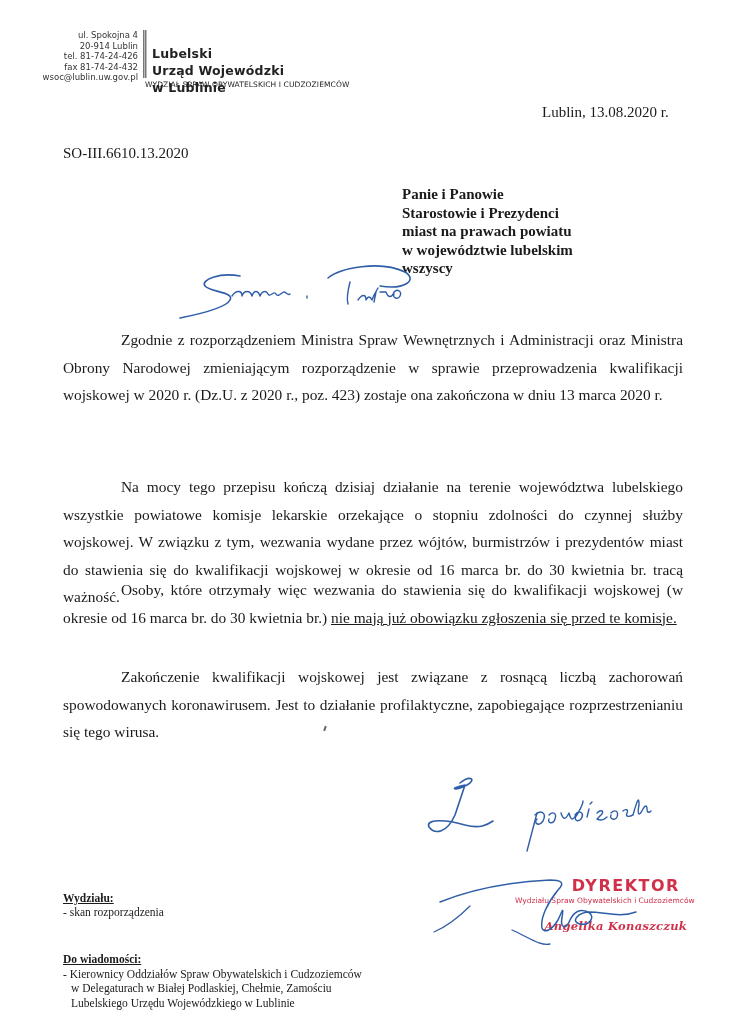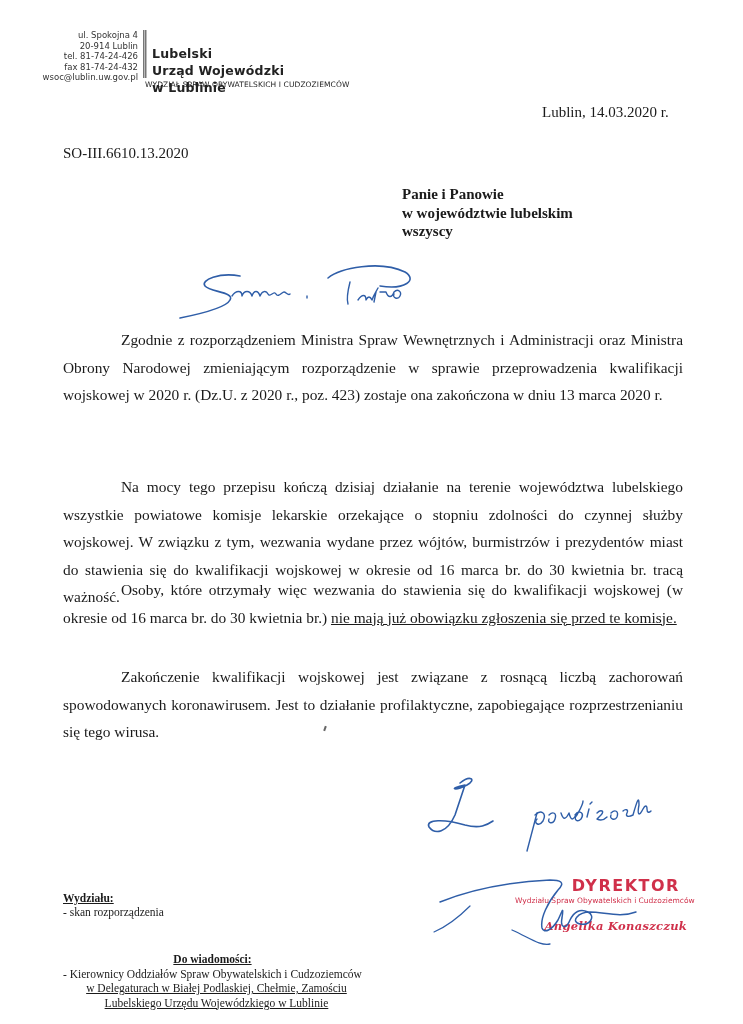--- a/index.html
+++ b/index.html
@@ -22,23 +22,23 @@
     .body-text { left: 63px; width: 620px; font-size: 15.4px; line-height: 27.6px; text-align: justify; }
     .body-text p { margin: 0; text-indent: 58px; }
     .p1 { top: 326px; }
     .p2 { top: 437px; margin-top: 36px; }
     .p3 { top: 576px; }
     .p4 { top: 663px; }
     .u { text-decoration: underline; }
 
     .attach { left: 63px; top: 891px; font-size: 11.5px; line-height: 14px; }
     .attach .h { font-weight: bold; text-decoration: underline; }
-    .cc { left: 63px; top: 952px; font-size: 11.5px; line-height: 14.5px; text-align: center; }
+    .cc { left: 63px; top: 952px; font-size: 11.5px; line-height: 14.5px; }
     .cc .h { font-weight: bold; text-decoration: underline; }
-    .cc .indent { padding-left: 8px; text-decoration: underline; }
+    .cc .indent { padding-left: 8px; }
 
     .stamp { left: 515px; top: 876px; text-align: center; color: #d0304a; font-family: "DejaVu Sans", sans-serif; }
     .stamp .title { font-size: 16px; font-weight: bold; letter-spacing: 1.5px; margin-left: 42px; }
     .stamp .dept { font-size: 7.5px; margin-top: 1px; }
     .stamp .name { font-family: "DejaVu Serif", serif; font-style: italic; font-weight: bold; font-size: 11.5px; margin-top: 14px; margin-left: 22px; letter-spacing: 0.3px; }
 
     svg.ink { position: absolute; overflow: visible; }
     .ink path { fill: none; stroke: #2f5ea8; stroke-linecap: round; stroke-linejoin: round; }
     .speck { left: 324px; top: 726px; width: 2px; height: 5px; background: #666; transform: rotate(20deg); }
   </style>
@@ -53,25 +53,27 @@
   <div>wsoc@lublin.uw.gov.pl</div>
 </div>
 <div class="abs lh-bar"></div>
 <div class="abs lh-name">
   <div>Lubelski</div>
   <div>Urząd Wojewódzki</div>
   <div>w Lublinie</div>
 </div>
 <div class="abs lh-dept">WYDZIAŁ SPRAW OBYWATELSKICH I CUDZOZIEMCÓW</div>
 
-<div class="abs serif date">Lublin, 14.03.2020 r.</div>
+<div class="abs serif date">Lublin, 13.08.2020 r.</div>
 <div class="abs serif ref">SO-III.6610.13.2020</div>
 
 <div class="abs serif addressee">
   <div>Panie i Panowie</div>
+  <div>Starostowie i Prezydenci</div>
+  <div>miast na prawach powiatu</div>
   <div>w województwie lubelskim</div>
   <div>wszyscy</div>
 </div>
 
 <svg class="ink" style="left:180px; top:262px; width:260px; height:60px;">
   <title>Szanowni Państwo</title>
   <path stroke-width="1.6" d="M60 14 C40 10, 20 18, 25 24 C30 30, 55 30, 50 38 C46 46, 20 52, 0 56" style="stroke: rgb(47, 94, 168);"></path>
   <path stroke-width="1.4" d="M52 34 c4 -6 10 -6 10 0 c2 -6 8 -6 10 0 c2 -6 6 -6 8 0 c2 -5 6 -6 8 -2 c2 4 6 -4 8 0 c2 4 6 -2 8 -2 c2 0 4 4 6 2" style="stroke: rgb(47, 94, 168);"></path>
   <path stroke-width="1.4" d="M127 34 l0 2" style="stroke: rgb(47, 94, 168);"></path>
   <path stroke-width="1.6" d="M148 16 C160 6, 200 -2, 225 10 C238 18, 225 28, 200 24" style="stroke: rgb(47, 94, 168);"></path>

